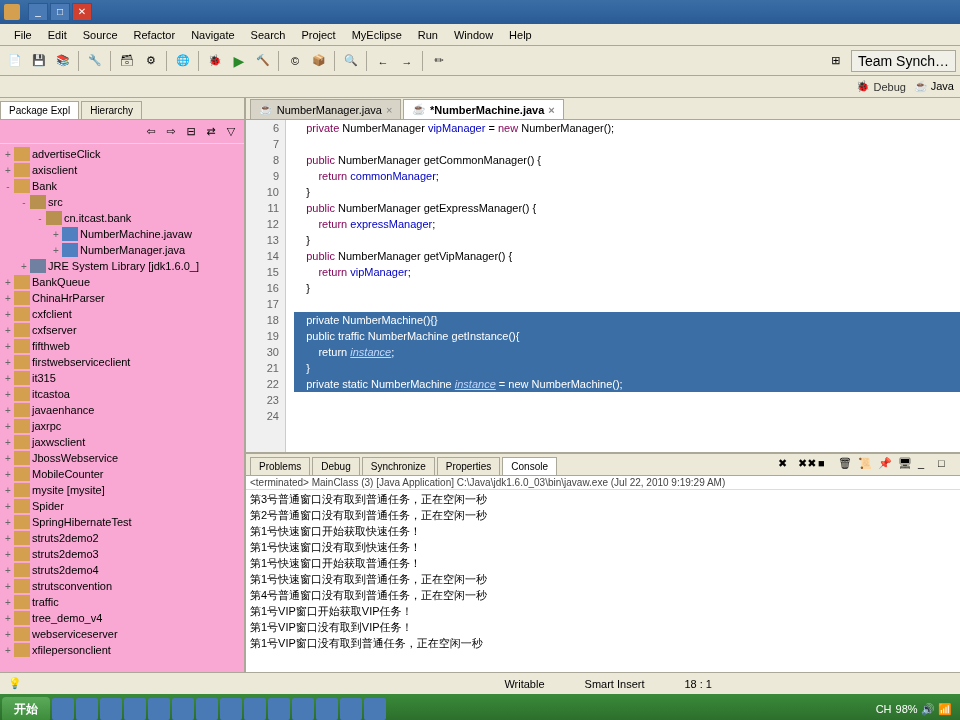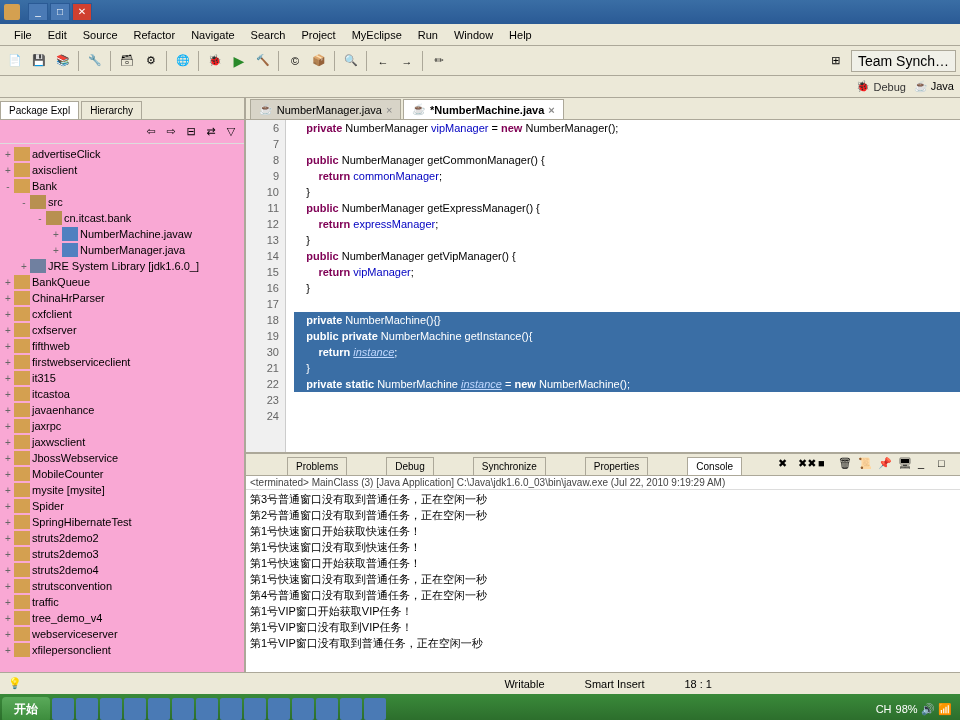--- a/index.html
+++ b/index.html
@@ -47,28 +47,28 @@
 .editor-tabs .etab { padding: 3px 8px; background: #d8d4c8; border: 1px solid #aca899; border-bottom: none; margin-right: 2px; cursor: pointer; font-size: 10px; display: flex; align-items: center; gap: 4px; }
 .editor-tabs .etab.active { background: white; font-weight: bold; }
 .editor-tabs .etab .x { color: #888; cursor: pointer; }
 
 .code { flex: 1; display: flex; background: white; font-family: "Courier New", monospace; font-size: 13px; overflow: auto; position: relative; }
 .gutter { width: 40px; background: #f0f0f0; text-align: right; padding-right: 6px; color: #666; border-right: 1px solid #ccc; }
 .gutter .ln { height: 16px; line-height: 16px; }
 .code-body { flex: 1; padding-left: 8px; }
 .code-body .cl { height: 16px; line-height: 16px; white-space: pre; }
 .code-body .cl.sel { background: #3a6ea5; color: white; }
-.kw { color: #7f0055; font-weight: bold; }
+.kw { color: #7f0055; font-weight: normal; }
 .sel .kw { color: white; }
 .fld { color: #0000c0; }
 .sel .fld { color: #c0d8ff; font-style: italic; text-decoration: underline; }
 
 .bottom-panel { height: 220px; border-top: 2px solid #aca899; display: flex; flex-direction: column; background: white; }
 .btabs { height: 22px; background: #ece9d8; display: flex; align-items: flex-end; border-bottom: 1px solid #aca899; padding-left: 4px; }
-.btabs .btab { padding: 3px 8px; border: 1px solid #aca899; border-bottom: none; margin-right: 2px; cursor: pointer; font-size: 10px; margin-left: 37px; }
+.btabs .btab { padding: 3px 8px; border: 1px solid #aca899; border-bottom: none; margin-right: 2px; cursor: pointer; font-size: 10px; }
 .btabs .btab.active { background: white; }
 .btabs .btools { margin-left: auto; display: flex; gap: 2px; padding-right: 4px; }
 .btabs .btools .bt { width: 18px; height: 18px; cursor: pointer; }
 .console-hdr { padding: 1px 4px; font-size: 10px; color: #444; border-bottom: 1px solid #ddd; }
 .console { flex: 1; overflow: auto; padding: 2px 4px; font-family: SimSun, monospace; font-size: 12px; }
 .console .ln { height: 16px; }
 
 .statusbar { height: 22px; background: #ece9d8; border-top: 1px solid #aca899; display: flex; align-items: center; padding: 0 8px; gap: 40px; font-size: 10px; }
 .statusbar .spacer { flex: 1; }
 
@@ -360,21 +360,21 @@
           <div class="cl">        <span class="kw">return</span> <span class="fld">commonManager</span>;</div>
           <div class="cl">    }</div>
           <div class="cl">    <span class="kw">public</span> NumberManager getExpressManager() {</div>
           <div class="cl">        <span class="kw">return</span> <span class="fld">expressManager</span>;</div>
           <div class="cl">    }</div>
           <div class="cl">    <span class="kw">public</span> NumberManager getVipManager() {</div>
           <div class="cl">        <span class="kw">return</span> <span class="fld">vipManager</span>;</div>
           <div class="cl">    }</div>
           <div class="cl"></div>
           <div class="cl sel">    <span class="kw">private</span> NumberMachine(){}</div>
-          <div class="cl sel">    <span class="kw">public private</span> NumberMachine getInstance(){</div>
+          <div class="cl sel">    <span class="kw">public traffic</span> NumberMachine getInstance(){</div>
           <div class="cl sel">        <span class="kw">return</span> <span class="fld">instance</span>;</div>
           <div class="cl sel">    }</div>
           <div class="cl sel">    <span class="kw">private static</span> NumberMachine <span class="fld">instance</span> = <span class="kw">new</span> NumberMachine();</div>
           <div class="cl"></div>
           <div class="cl"></div>
         </div>
     </div>
 
     <div class="bottom-panel">
       <div class="btabs" id="btabs">

